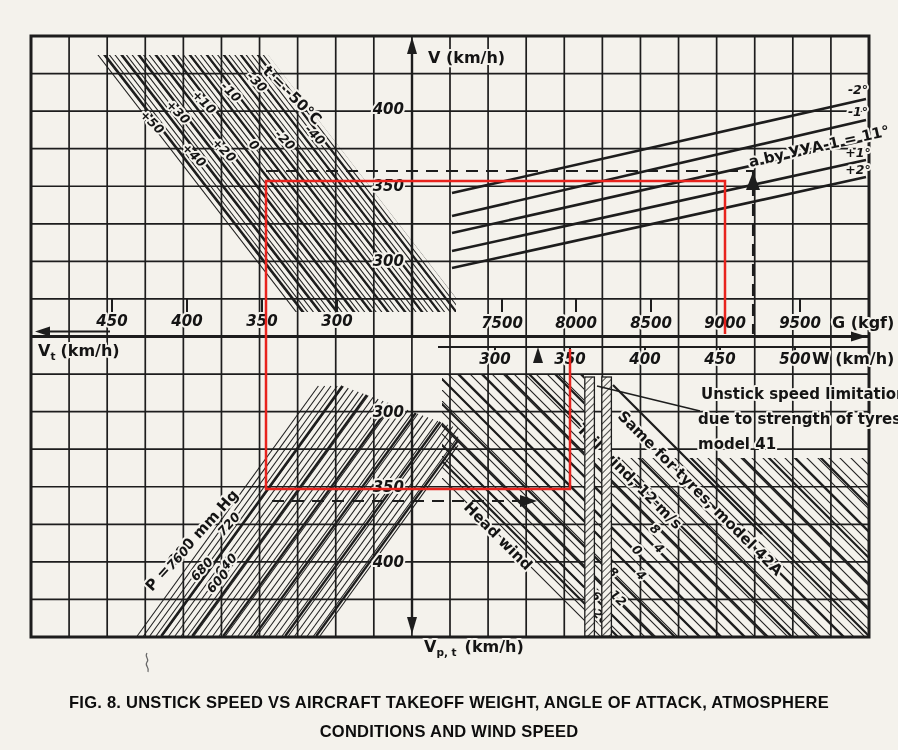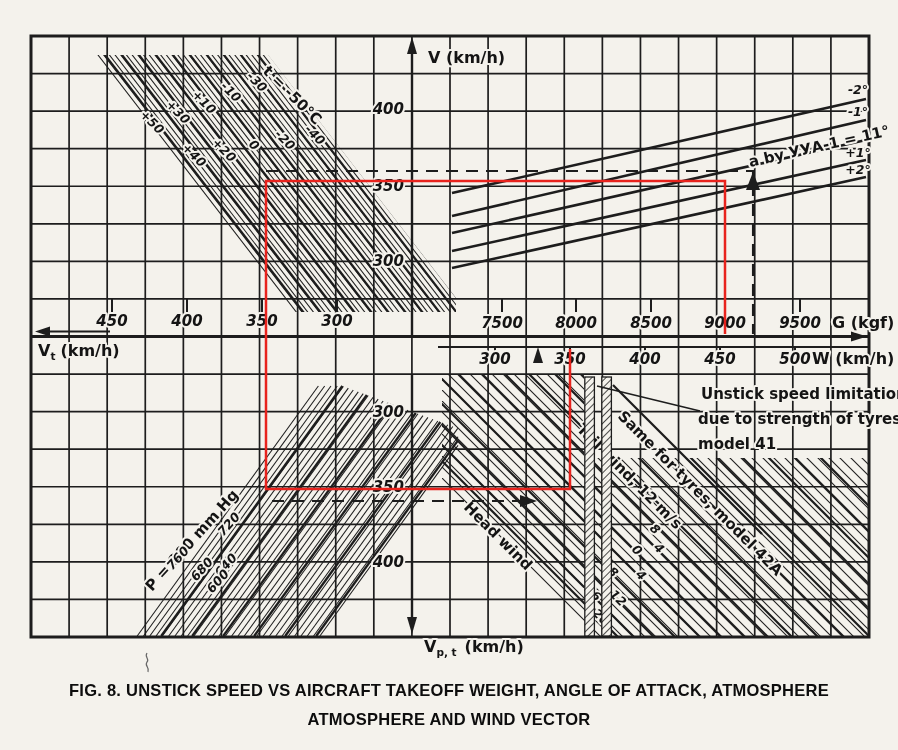--- a/index.html
+++ b/index.html
@@ -7,21 +7,21 @@
   .page{position:relative;width:898px;height:750px;background:#f4f2ec;overflow:hidden;
         font-family:"DejaVu Sans",sans-serif}
   svg{display:block}
   svg text{fill:#141414}
   .num{font:italic 700 15px "DejaVu Sans",sans-serif}
   .numS{font:italic 700 12.5px "DejaVu Sans",sans-serif}
   .lab{font:700 15px "DejaVu Sans",sans-serif}
   .lab16{font:700 16px "DejaVu Sans",sans-serif}
   .sub{font:700 10.5px "DejaVu Sans",sans-serif}
   .halo{paint-order:stroke;stroke:#f4f2ec;stroke-width:4px;stroke-linejoin:round}
-  .caption{margin-top:0;text-align:center;color:#0d0d0d;
+  .caption{margin-top:12px;text-align:center;color:#0d0d0d;
            font:700 16.5px "Liberation Sans",sans-serif;letter-spacing:.25px;line-height:29px}
 </style>
 </head>
 <body>
 
 <div class="page">
   <svg id="fig" width="898" height="676" viewBox="0 0 898 676">
       <defs>
         <clipPath id="tempClip">
           <polygon points="92,55 268,55 456,298 456,312 288,312 92,62"></polygon>
@@ -317,15 +317,15 @@
       <text x="424" y="652" class="lab16 halo" text-anchor="start"><tspan>V</tspan><tspan dy="4" class="sub">p, t</tspan><tspan dy="-4" dx="8">(km/h)</tspan></text>
       <polyline points="266,171 753,171 753,334" fill="none" stroke="#1d1d1d" stroke-width="2.1" stroke-dasharray="12 8"></polyline>
       <polygon points="753,172 746,190 760,190" fill="#1d1d1d"></polygon>
       <line x1="272" y1="501" x2="523" y2="501" stroke="#1d1d1d" stroke-width="2.1" stroke-dasharray="12 8"></line>
       <polygon points="537,501 520,495 520,507" fill="#1d1d1d"></polygon>
       <path d="M725,334 L725,181 L266,181 L266,489 L570,489 L570,349" fill="none" stroke="#e8231d" stroke-width="2.5" stroke-linejoin="miter"></path>
       <path d="M147,653 c-3,4 3,6 0,9 c-3,4 3,5 1,10" fill="none" stroke="#666" stroke-width="1.2"></path>
     </svg>
   <div class="caption">
     <div>FIG. 8. UNSTICK SPEED VS AIRCRAFT TAKEOFF WEIGHT, ANGLE OF ATTACK, ATMOSPHERE</div>
-    <div>ATMOSPHERE AND WIND VECTOR</div>
+    <div>CONDITIONS AND WIND SPEED</div>
   </div>
 </div>
 
 </body></html>

